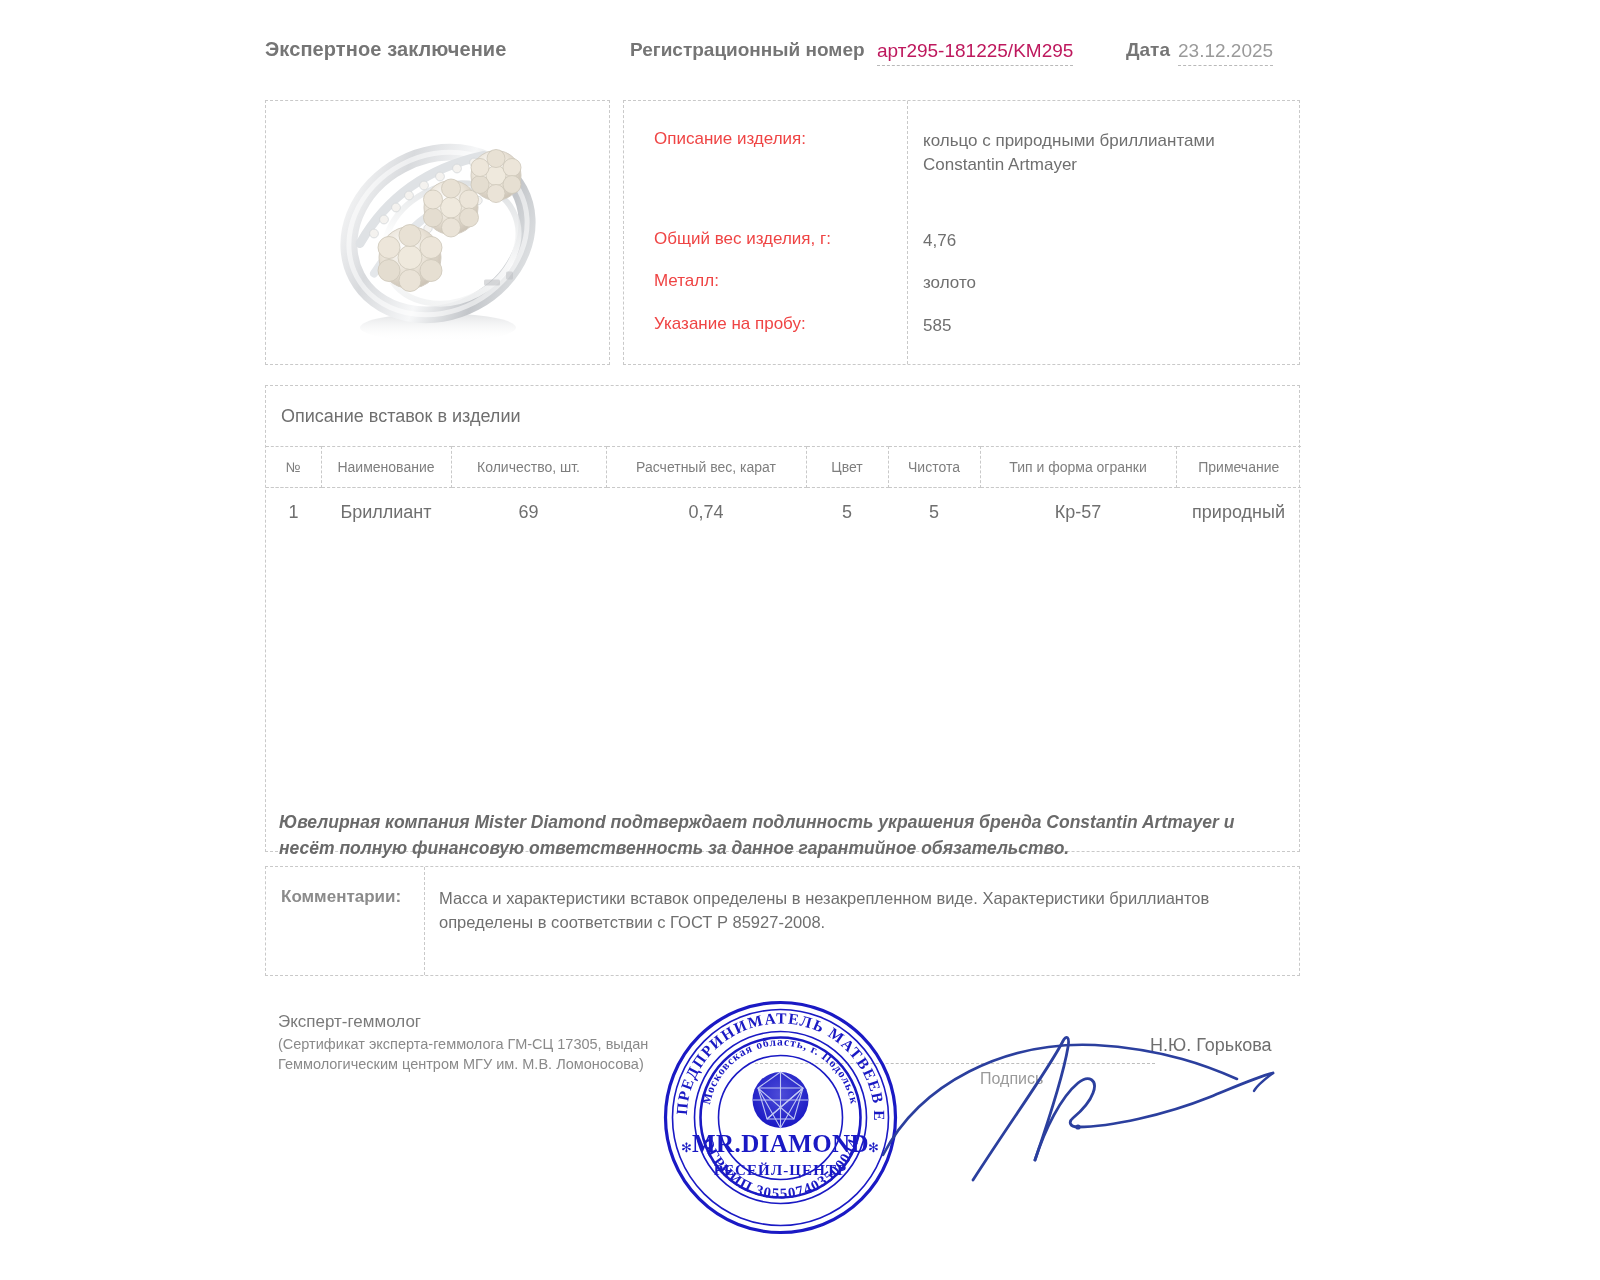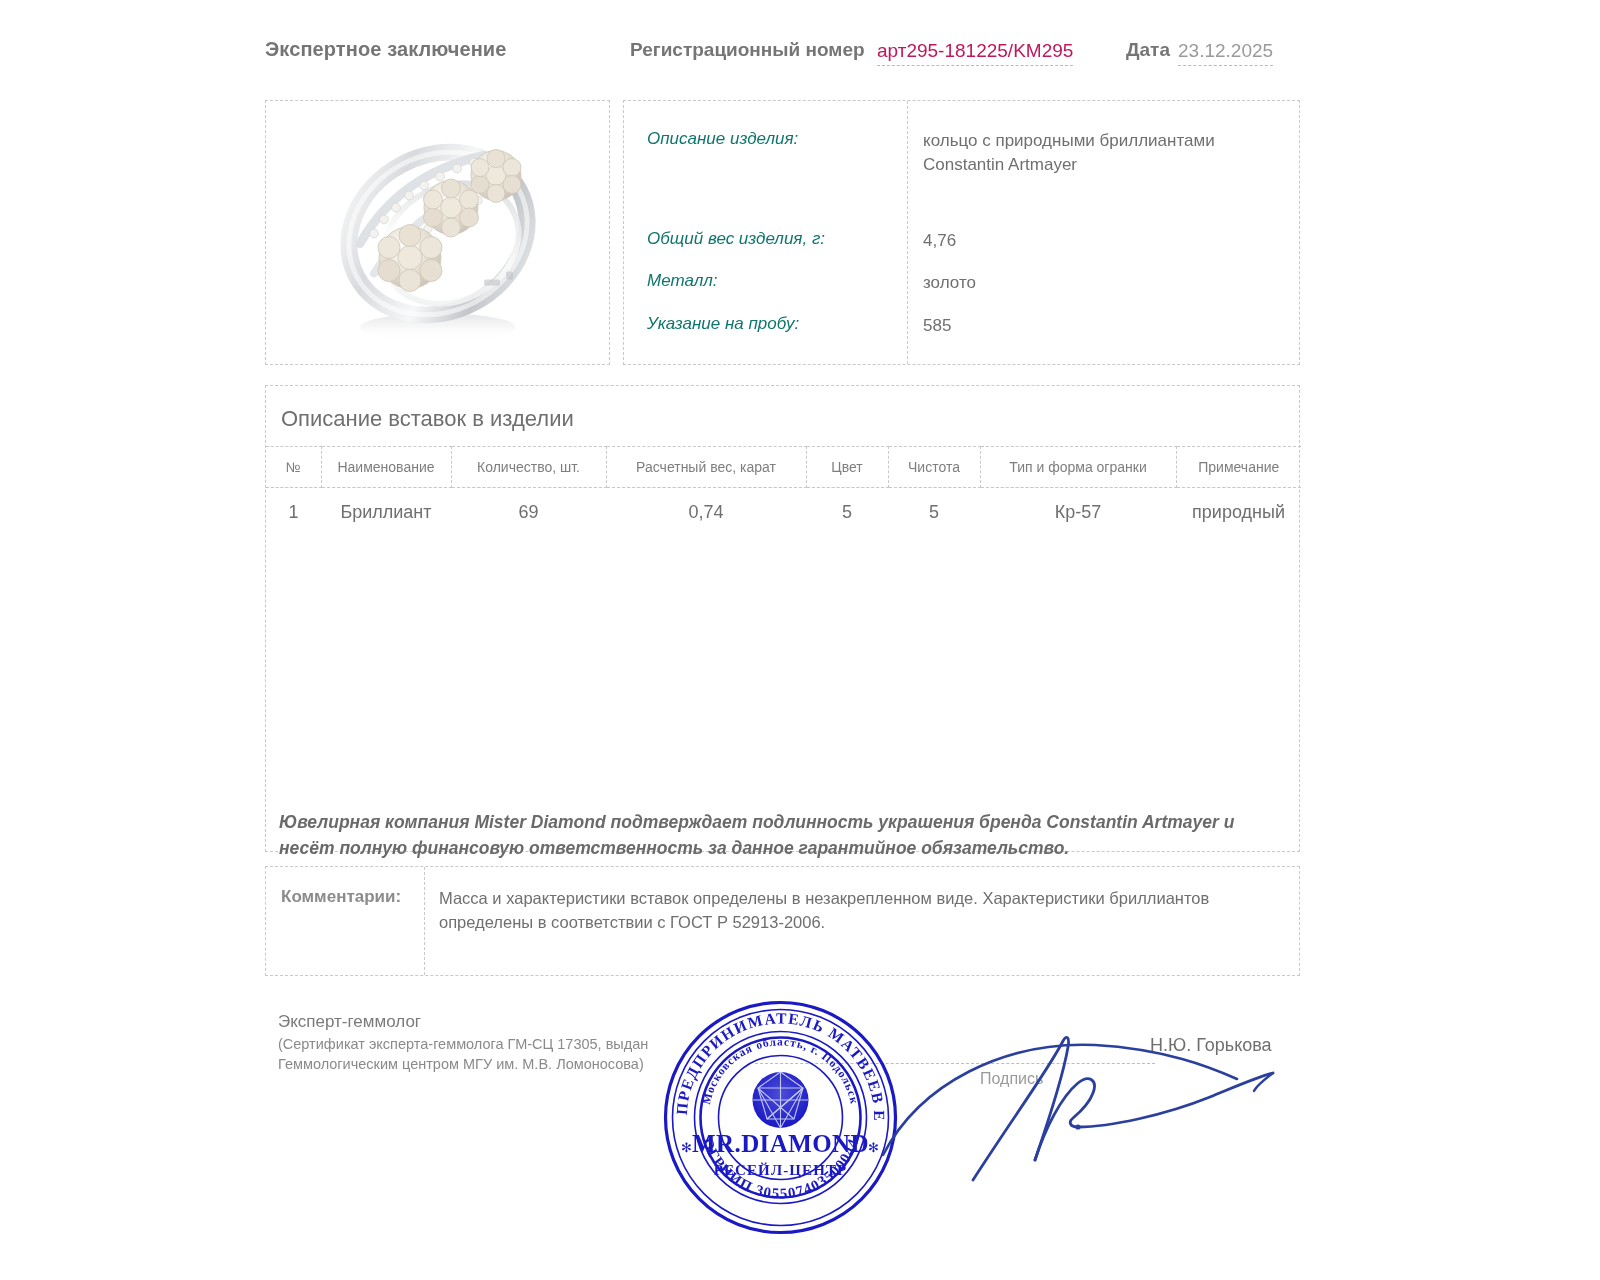--- a/index.html
+++ b/index.html
@@ -112,24 +112,23 @@
   .props-divider {
     position: absolute;
     left: 283px;
     top: 0;
     width: 0;
     height: 100%;
     border-left: 1px dashed #c9c9c9;
   }
   .prop-label {
     position: absolute;
-    left: 23px;
+    left: 30px;
     font-size: 17px;
-    color: #0f766e;
-    font-style: italic;
+    color: #ef4444;
   }
   .prop-value {
     position: absolute;
     left: 299px;
     font-size: 17px;
     color: #6f6f6f;
     width: 365px;
     line-height: 1.4;
   }
   .r1 { top: 28px; }
@@ -144,21 +143,21 @@
     top: 385px;
     width: 1035px;
     height: 467px;
     border: 1px dashed #c9c9c9;
     box-sizing: border-box;
   }
   .inserts-title {
     position: absolute;
     left: 15px;
     top: 20px;
-    font-size: 22px;
+    font-size: 18px;
     color: #6f6f6f;
   }
   .tbl {
     position: absolute;
     left: 0;
     top: 60px;
     width: 100%;
     border-collapse: collapse;
     table-layout: fixed;
   }
@@ -472,21 +471,21 @@
     </table>
   </div>
 
   <div class="guarantee">
     <div class="guarantee-text">Ювелирная компания Mister Diamond подтверждает подлинность украшения бренда Constantin Artmayer и несёт полную финансовую ответственность за данное гарантийное обязательство.</div>
   </div>
 
   <div class="comments">
     <div class="comments-label">Комментарии:</div>
     <div class="comments-divider"></div>
-    <div class="comments-text">Масса и характеристики вставок определены в незакрепленном виде. Характеристики бриллиантов определены в соответствии с ГОСТ Р 52913-2006.</div>
+    <div class="comments-text">Масса и характеристики вставок определены в незакрепленном виде. Характеристики бриллиантов определены в соответствии с ГОСТ Р 85927-2008.</div>
   </div>
 
   <div class="footer">
     <div class="expert-title">Эксперт-геммолог</div>
     <div class="expert-cert">(Сертификат эксперта-геммолога ГМ-СЦ 17305, выдан Геммологическим центром МГУ им. М.В. Ломоносова)</div>
 
     <div class="sign-line"></div>
     <div class="sign-label">Подпись</div>
     <div class="expert-name">Н.Ю. Горькова</div>
 

